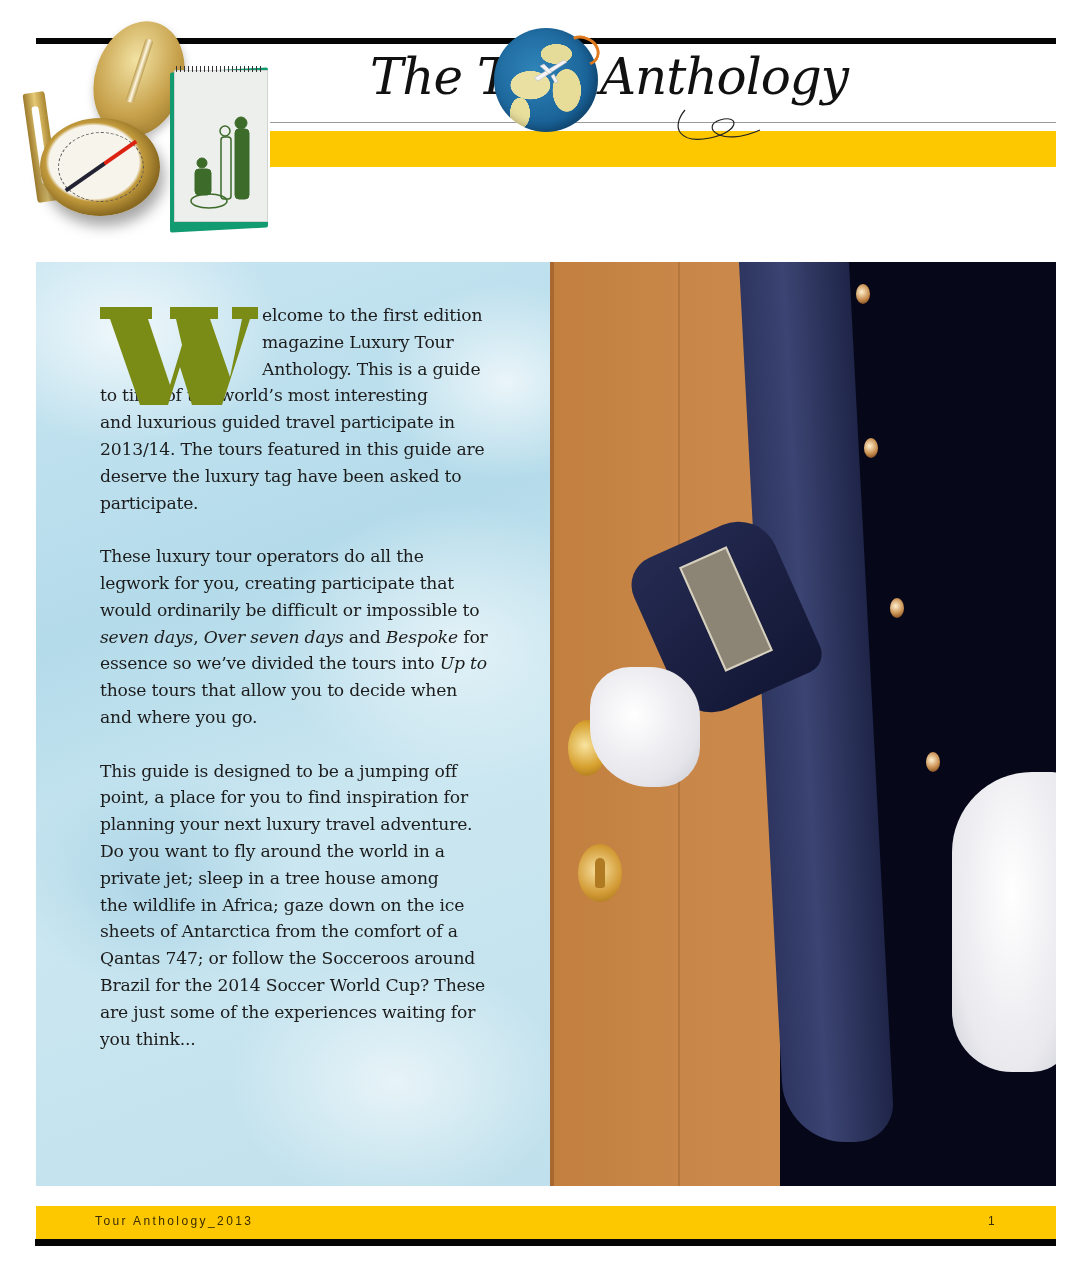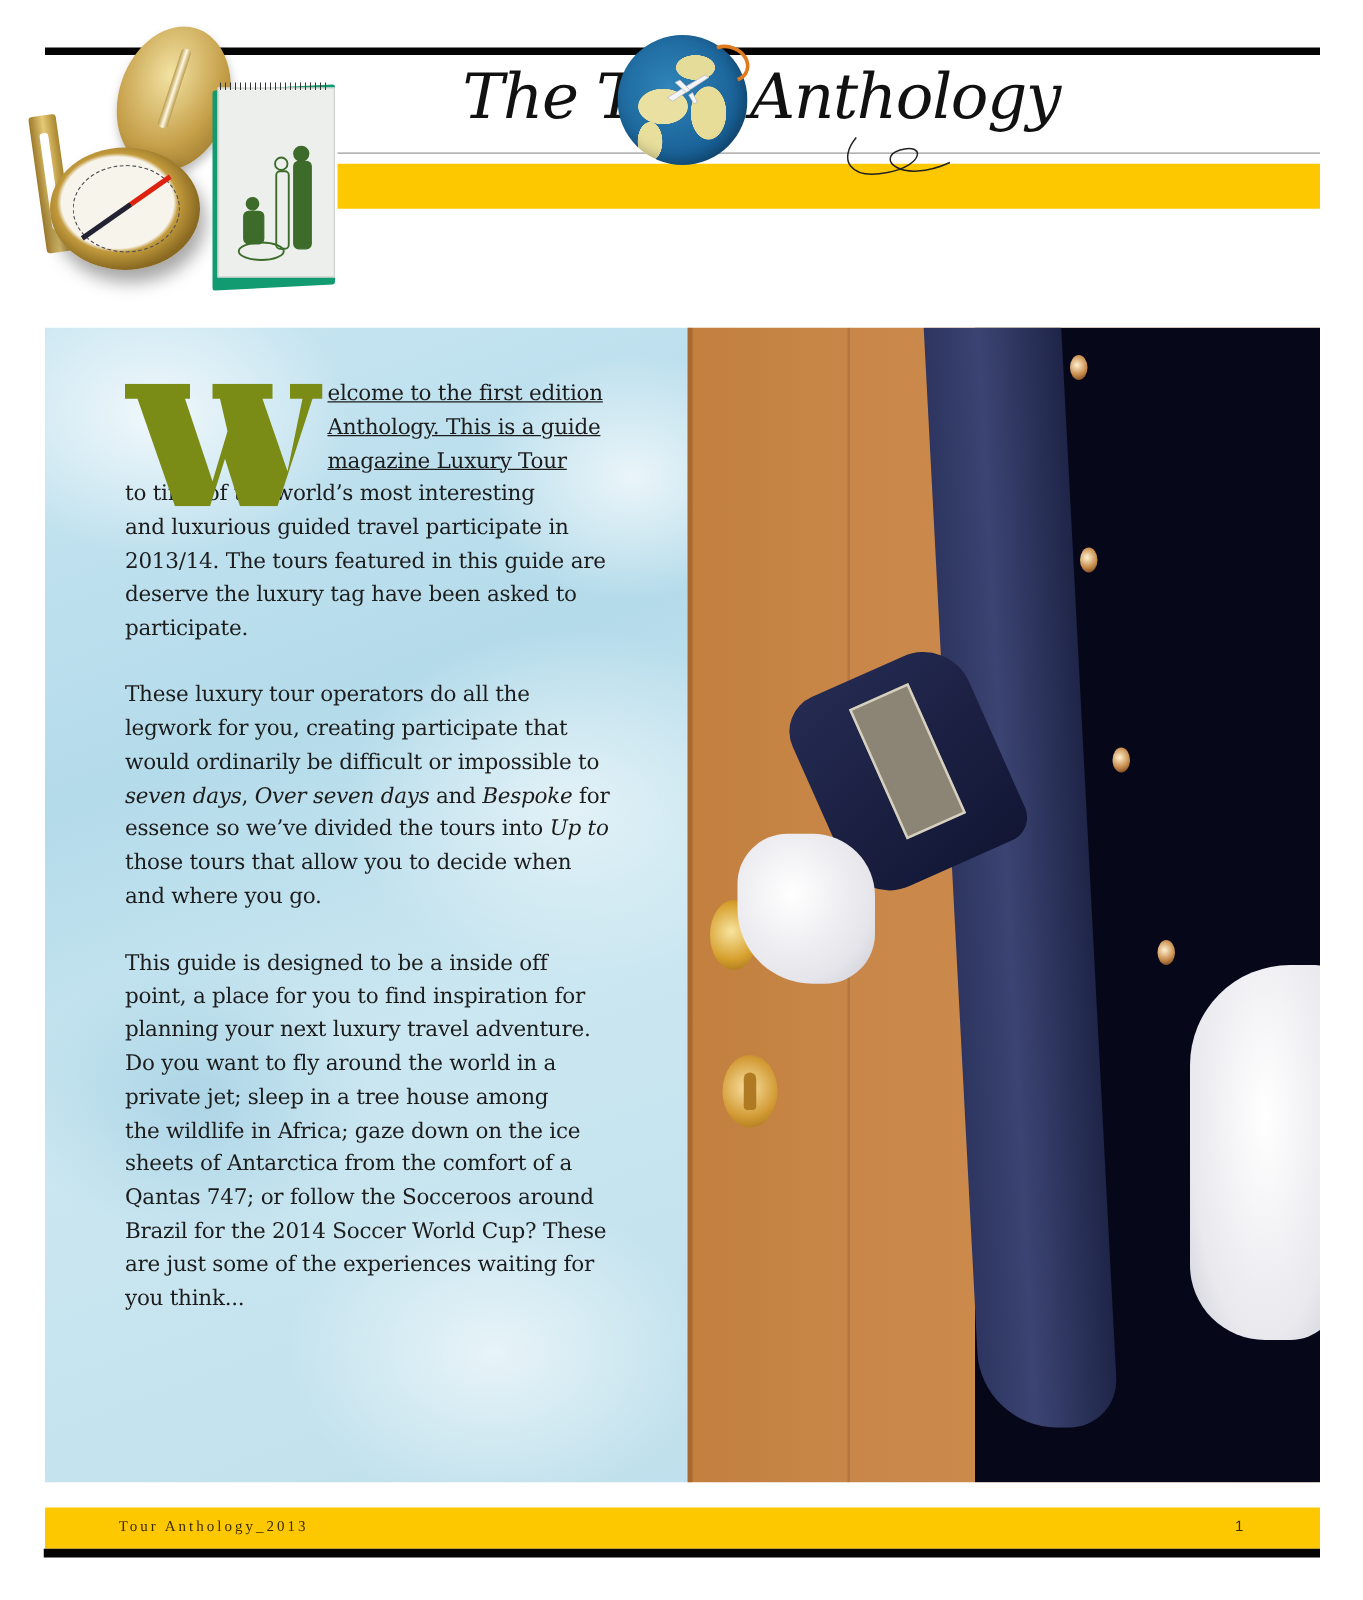--- a/index.html
+++ b/index.html
@@ -94,28 +94,28 @@
   .glove-right { position:absolute; left:402px; top:510px; width:120px; height:300px;
                  background:radial-gradient(ellipse at 50% 40%, #ffffff, #e9e9ee 70%, #cfcfd8);
                  border-radius:80px 20px 40px 60px; }
 
   
   .textcol { position:absolute; left:64px; top:40px; width:420px; color:#1c1c1c;
              font-family:"DejaVu Serif", serif; font-size:17.2px; line-height:26.8px; letter-spacing:-0.2px; }
   .dropcap { position:absolute; left:0; top:5px; width:158px; height:98px; }
   .para { margin:0; }
   .para .ln { display:block; white-space:nowrap; }
-  .ind { padding-left:162px;text-decoration:underline; }
+  .ind { padding-left:162px; }
   .gap { height:26.8px; }
   .byline { position:absolute; left:340px; top:878px; font-size:12px; letter-spacing:1.6px; color:#2a2a2a; }
 
   
   .ftr-yellow { position:absolute; left:36px; top:1206px; width:1020px; height:33px; background:#fdc800; }
   .ftr-black  { position:absolute; left:35px; top:1239px; width:1021px; height:7px; background:#050505; }
-  .ftr-title  { position:absolute; left:95px; top:1214px; font-family:Liberation Serif, serif;
+  .ftr-title  { position:absolute; left:95px; top:1214px; font-family:Liberation Sans, sans-serif;
                 font-size:12px; letter-spacing:2.4px; color:#3a2c00; }
   .ftr-page   { position:absolute; left:988px; top:1214px; font-family:"Liberation Sans", sans-serif;
                 font-size:12px; color:#3a2c00; }
 </style>
 </head>
 <body>
 
 <div class="hdr-black"></div>
 <div class="hdr-gray"></div>
 <div class="hdr-yellow"></div>
@@ -166,43 +166,43 @@
 <div class="panel">
   <div class="sky"></div>
 
   <div class="textcol">
     <svg class="dropcap" viewBox="0 0 158 98">
       <path fill="#7a8c16" d="M0 0 H52 V12 H48 L70 78 L82 38 L76 12 H70 V0 H118 V12 H110 L130 70 L142 12 H132 V0 H158 V12 H150 L122 98 H92 L80 60 L68 98 H40 L10 12 H0 Z"></path>
     </svg>
 
     <p class="para">
       <span class="ln ind">elcome to the first edition</span>
+      <span class="ln ind">magazine Luxury Tour</span>
       <span class="ln ind">Anthology. This is a guide</span>
-      <span class="ln ind">magazine Luxury Tour</span>
       <span class="ln">to time of the world’s most interesting</span>
       <span class="ln">and luxurious guided travel participate in</span>
       <span class="ln">2013/14. The tours featured in this guide are</span>
       <span class="ln">deserve the luxury tag have been asked to</span>
       <span class="ln">participate.</span>
     </p>
     <div class="gap"></div>
 
     <p class="para">
       <span class="ln">These luxury tour operators do all the</span>
       <span class="ln">legwork for you, creating participate that</span>
       <span class="ln">would ordinarily be difficult or impossible to</span>
       <span class="ln"><i>seven days</i><span>, </span><i>Over seven days</i><span> and </span><i>Bespoke</i><span> for</span></span>
       <span class="ln"><span>essence so we’ve divided the tours into </span><i>Up to</i></span>
       <span class="ln">those tours that allow you to decide when</span>
       <span class="ln">and where you go.</span>
     </p>
     <div class="gap"></div>
 
     <p class="para">
-      <span class="ln">This guide is designed to be a inside off</span>
+      <span class="ln">This guide is designed to be a jumping off</span>
       <span class="ln">point, a place for you to find inspiration for</span>
       <span class="ln">planning your next luxury travel adventure.</span>
       <span class="ln">Do you want to fly around the world in a</span>
       <span class="ln">private jet; sleep in a tree house among</span>
       <span class="ln">the wildlife in Africa; gaze down on the ice</span>
       <span class="ln">sheets of Antarctica from the comfort of a</span>
       <span class="ln">Qantas 747; or follow the Socceroos around</span>
       <span class="ln">Brazil for the 2014 Soccer World Cup? These</span>
       <span class="ln">are just some of the experiences waiting for</span>
       <span class="ln">you think...</span>

